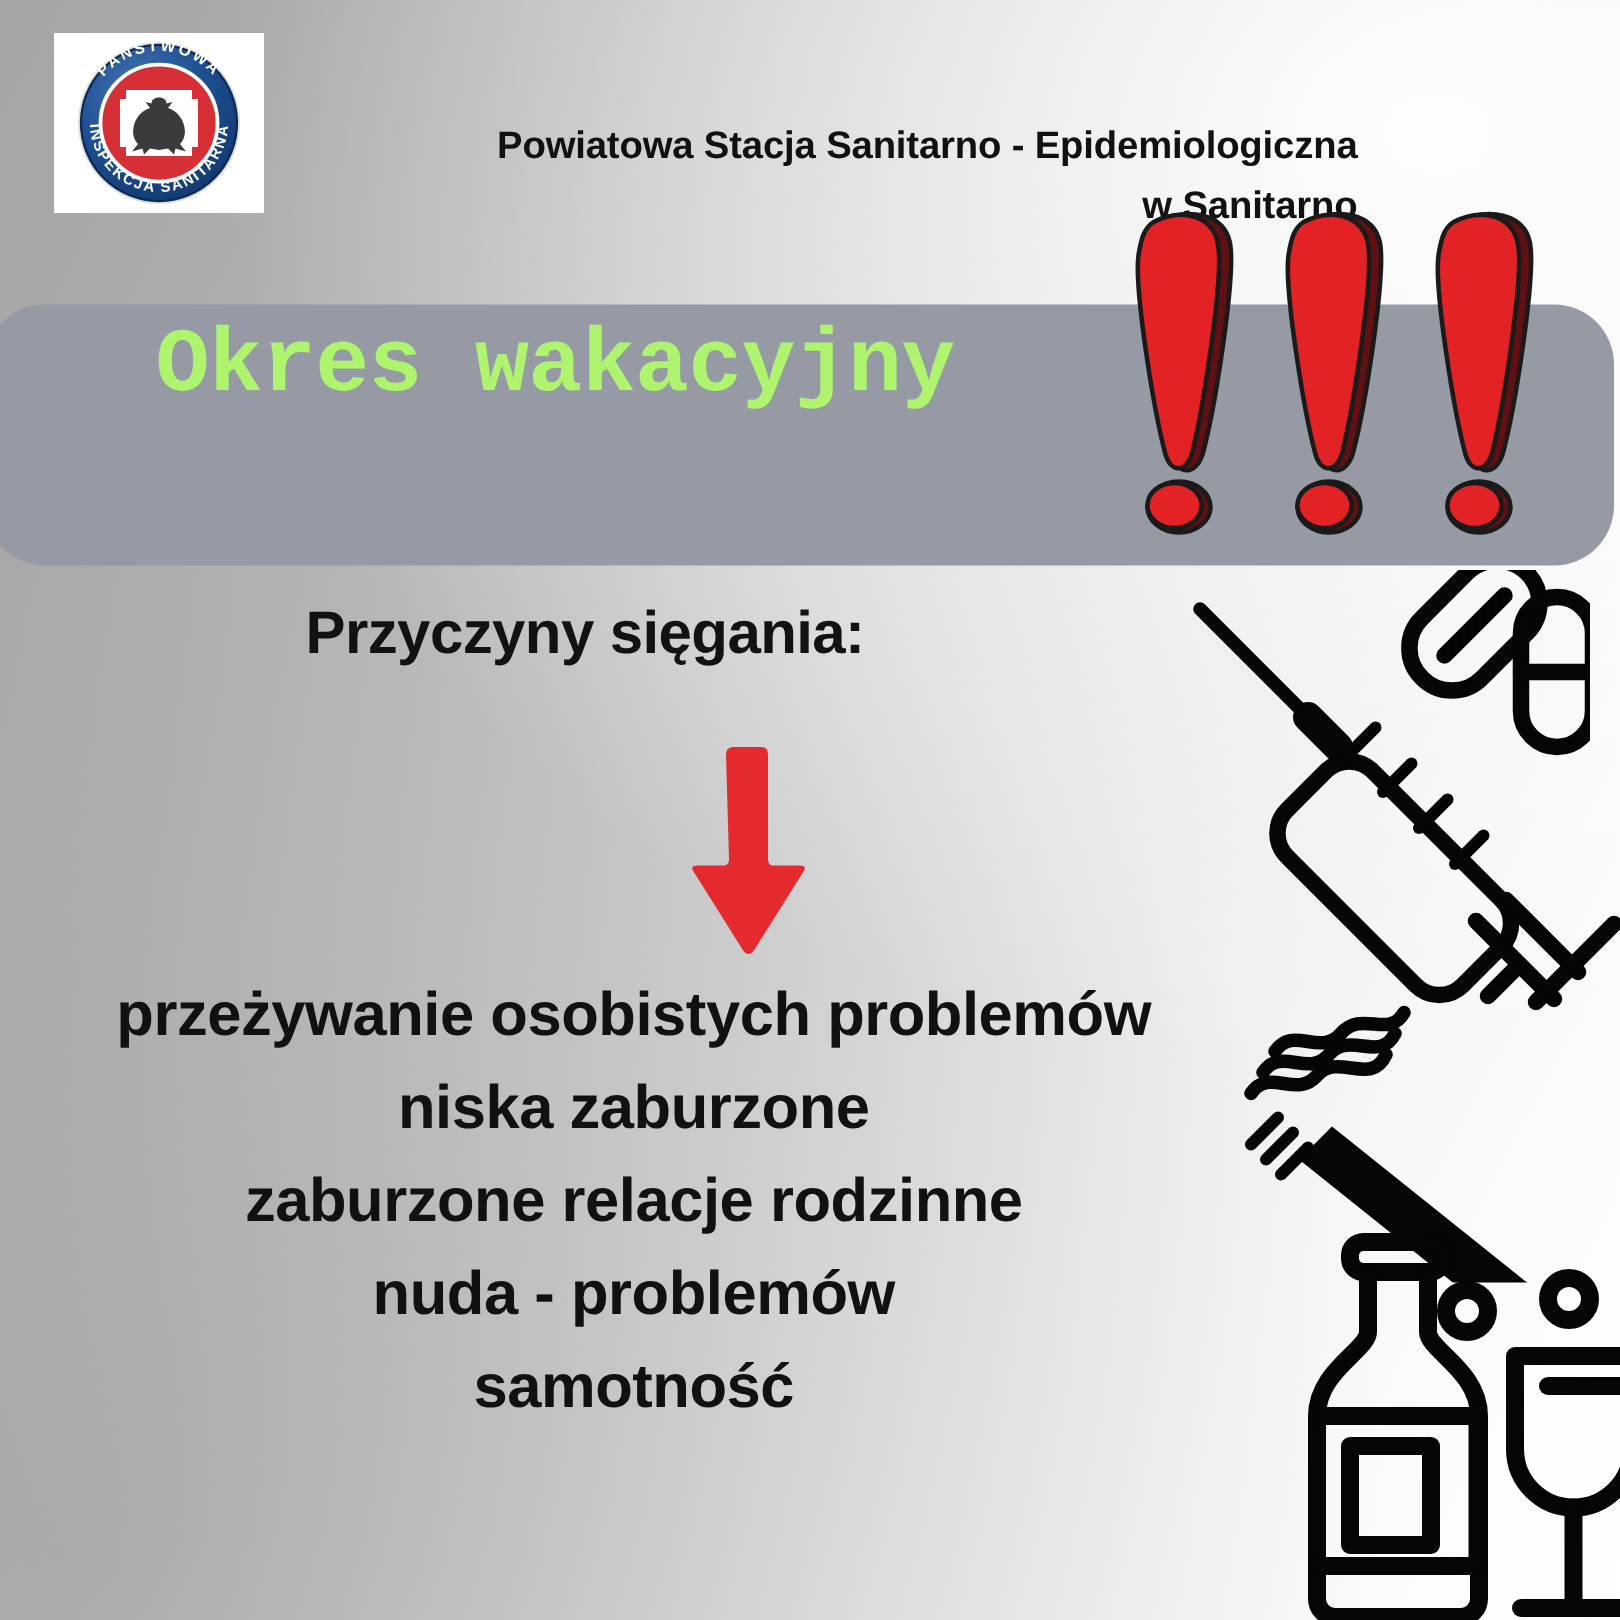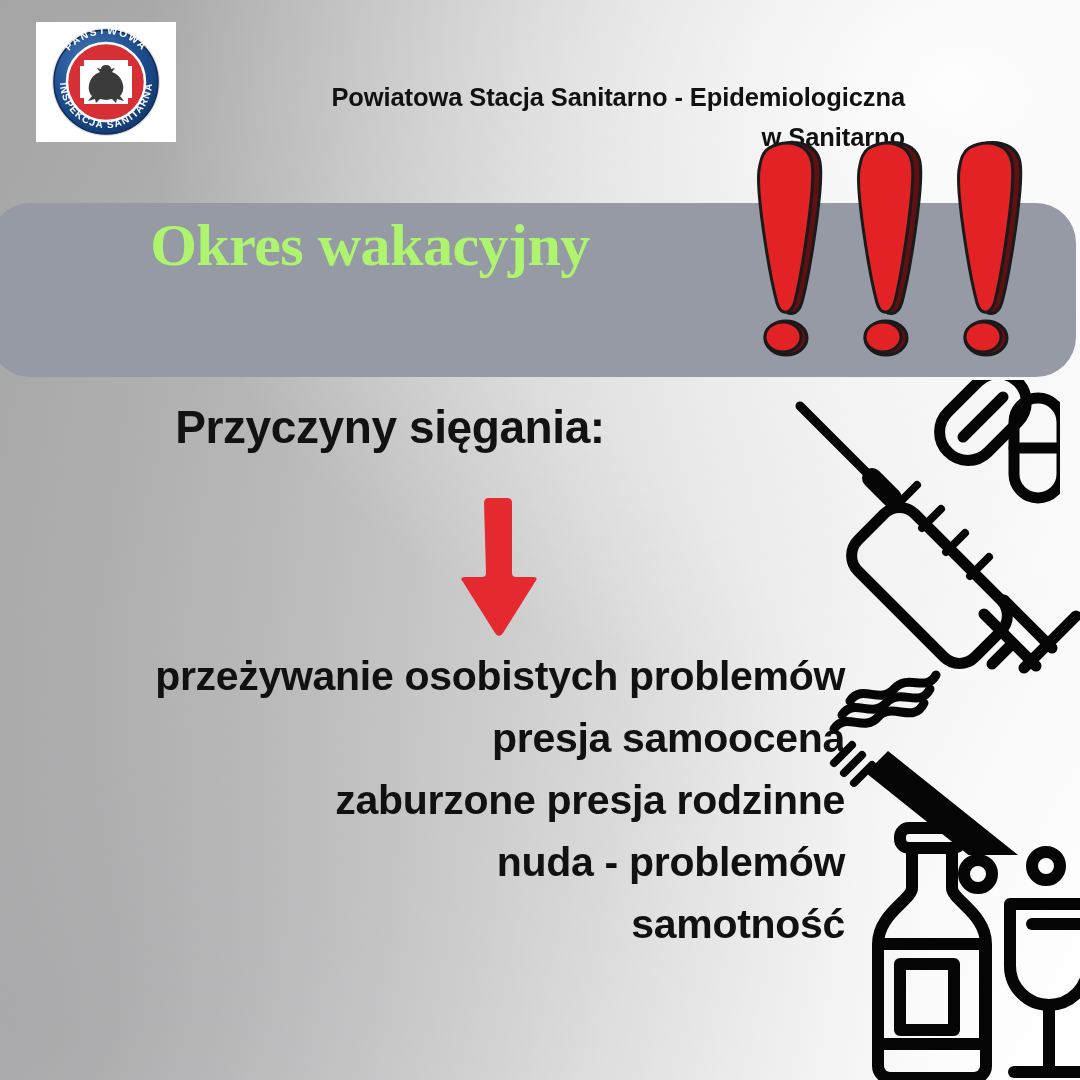--- a/index.html
+++ b/index.html
@@ -78,21 +78,21 @@
     background: #959aa5;
     border-radius: 40px;
   }
   #banner-text {
     position: absolute;
     left: 0px;
     top: 204px;
     width: 740px;
     text-align: center;
     color: #aef46e;
-    font-family: Liberation Serif, serif;
+    font-family: Liberation Mono, monospace;
     font-size: 60px;
     font-weight: bold;
     line-height: 82px;
     letter-spacing: -0.5px;
     white-space: nowrap;
   }
   #banner-text .line { display: block; }
 
   
   #exclamations {
@@ -104,21 +104,21 @@
   }
 
   
   #subheading {
     position: absolute;
     left: 60px;
     top: 400px;
     width: 660px;
     text-align: center;
     color: #121212;
-    font-size: 46px;
+    font-size: 40px;
     font-weight: bold;
     letter-spacing: -0.4px;
   }
   #arrow {
     position: absolute;
     left: 449px;
     top: 495px;
     width: 98px;
     height: 145px;
   }
@@ -129,21 +129,21 @@
     left: 0px;
     top: 645px;
     width: 845px;
     text-align: center;
     color: #111111;
     font-size: 41px;
     font-weight: bold;
     line-height: 62px;
     letter-spacing: -0.3px;
   }
-  #reasons .item { display: block; white-space: nowrap; text-align: right; }
+  #reasons .item { display: block; white-space: nowrap; }
 
   
   #art-syringe {
     position: absolute;
     left: 788px;
     top: 378px;
     width: 300px;
     height: 330px;
   }
   #art-cigarette {
@@ -248,22 +248,22 @@
   <div id="subheading">Przyczyny sięgania:</div>
 
   <div id="arrow">
     <svg width="98" height="145" viewBox="0 0 98 145">
       <path d="M35 8 q0 -5 5 -5 h18 q5 0 5 5 v70 q0 4 4 4 h17 q6 0 2 5 l-32 51 q-4 6 -8 0 l-32 -51 q-4 -5 2 -5 h17 q4 0 4 -4 z" fill="#e42a2f"></path>
     </svg>
   </div>
 
   <div id="reasons">
     <span class="item">przeżywanie osobistych problemów</span>
-    <span class="item">presja samoocena</span>
-    <span class="item">zaburzone presja rodzinne</span>
+    <span class="item">niska zaburzone</span>
+    <span class="item">zaburzone relacje rodzinne</span>
     <span class="item">nuda - problemów</span>
     <span class="item">samotność</span>
   </div>
 
   <div id="art-syringe">
     <svg width="300" height="330" viewBox="0 0 300 330">
       <g fill="none" stroke="#050505" stroke-width="11" stroke-linecap="round" stroke-linejoin="round">
 
         <line x1="12" y1="28" x2="88" y2="104" stroke-width="9"></line>
 

